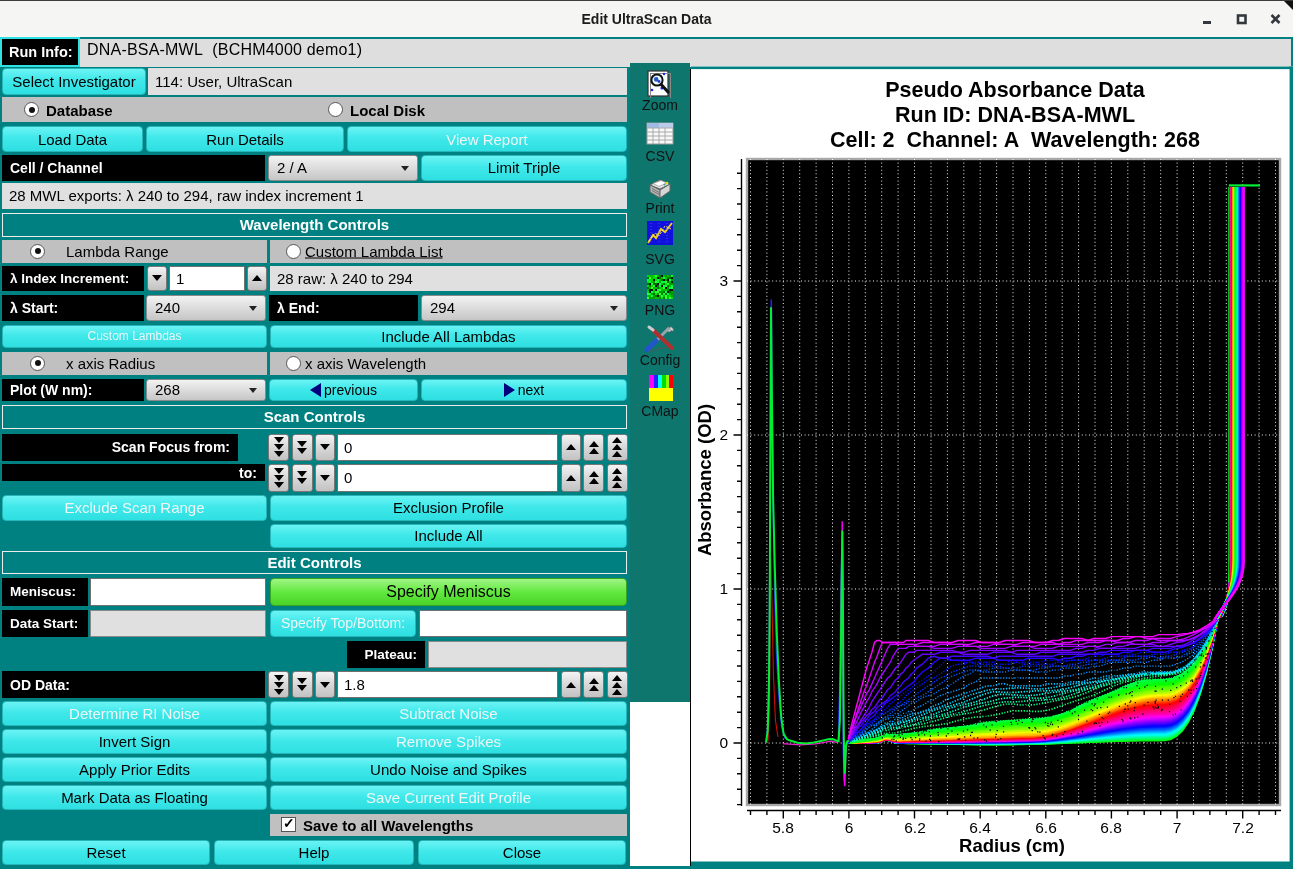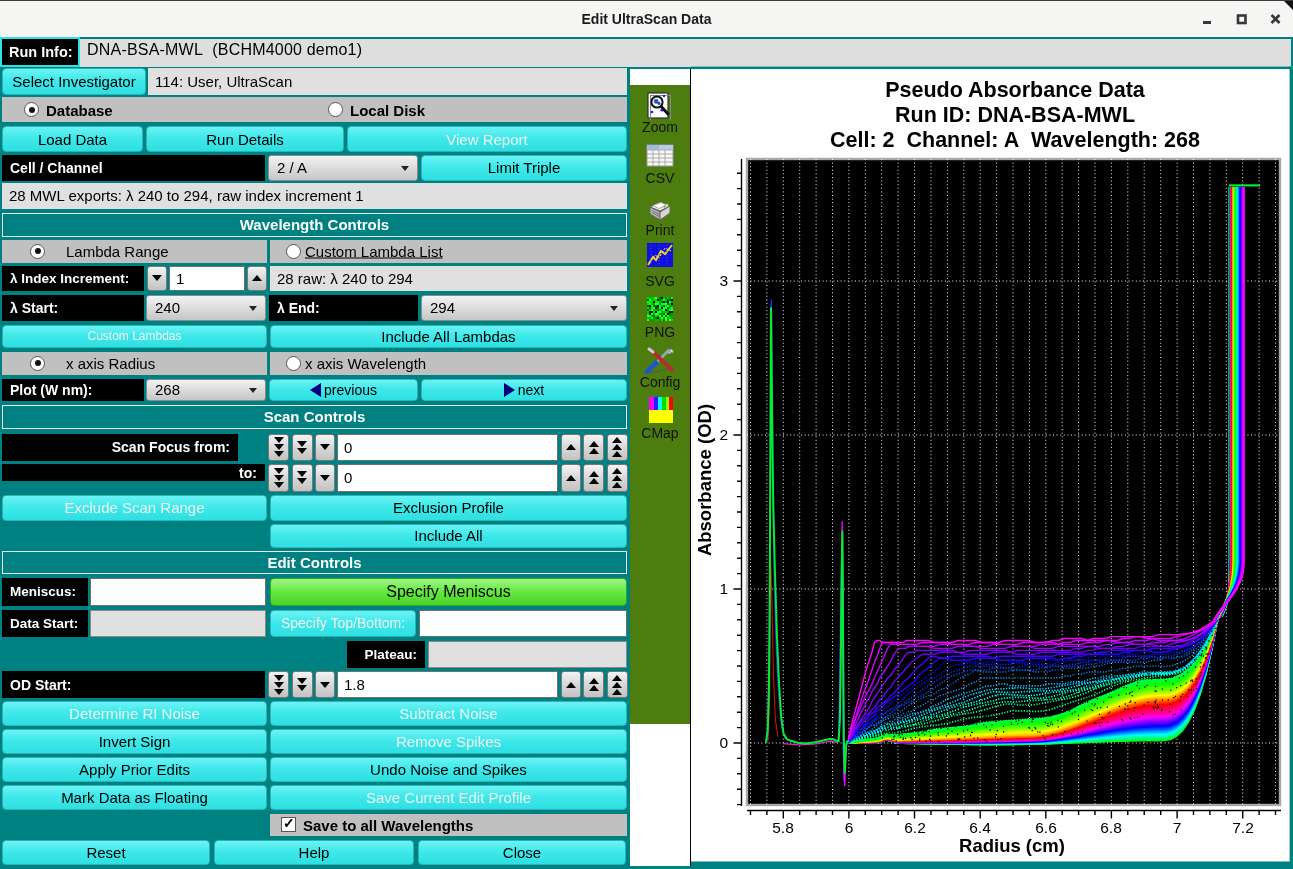--- a/index.html
+++ b/index.html
@@ -5,21 +5,21 @@
 html,body{width:1293px;height:869px;overflow:hidden}
 body{font-family:"Liberation Sans",sans-serif;position:relative;background:#fff}
 #win{position:absolute;left:0;top:0;width:1293px;height:869px}
 #tbar{position:absolute;left:0;top:0;width:1293px;height:36.5px;background:#f5f5f4;border-top:1px solid #3c3c3c}
 #tbar .ttl{position:absolute;left:0;right:0;top:10px;text-align:center;font-size:14px;font-weight:bold;color:#1c1c1c}
 #runinfo{position:absolute;left:0;top:36.5px;width:1293px;height:32.5px;background:#008080}
 #runinfo .bg{position:absolute;left:2px;top:2.5px;width:1289px;height:27.5px;background:#dedede}
 #runinfo .rl{position:absolute;left:0;top:0px;width:80px;height:30px;background:#000;border:2px solid #2ee2e2;color:#fff;font-weight:bold;font-size:14.5px;line-height:26px;padding-left:7px}
 #runinfo .rt{position:absolute;left:87px;top:4.5px;font-size:16px;letter-spacing:0.2px;color:#000}
 #panel{position:absolute;left:0;top:69px;width:630px;height:800px;background:#008181}
-#toolbar{position:absolute;left:630px;top:85px;width:60px;height:639px;background:#4d7c0f}
+#toolbar{position:absolute;left:630px;top:63px;width:60px;height:639px;background:#0f766e}
 #divider{position:absolute;left:690px;top:69px;width:1.6px;height:797px;background:#000}
 .btn{position:absolute;background:linear-gradient(180deg,#6cf3f4 0%,#40e8ea 45%,#2edfe1 100%);border:1px solid #26b6b9;border-radius:4px;color:#000;text-align:center;display:flex;align-items:center;justify-content:center}
 .btn.dis{color:#f0f6f6}
 .btn.grn{background:linear-gradient(180deg,#a0f584 0%,#62e940 50%,#4cd32a 100%);border-color:#3aa51e}
 .blk{position:absolute;background:#000;color:#fff;font-weight:bold;display:flex;align-items:center;padding:0 8px}
 .blk[style*="text-align:right"]{justify-content:flex-end}
 .info{position:absolute;background:#e0e0e0;color:#000;display:flex;align-items:center;padding:0 7px}
 .silver{position:absolute;background:#c0c0c0}
 .hdr{position:absolute;background:#008080;border:1px solid #ececec;color:#fff;font-weight:bold;font-size:15px;display:flex;align-items:center;justify-content:center}
 .combo{position:absolute;background:linear-gradient(180deg,#f3f3f3 0%,#dcdcdc 50%,#c6c6c6 100%);border:1px solid #8a8a8a;border-radius:3px;color:#000;font-size:15px;display:flex;align-items:center;padding-left:8px}
@@ -165,21 +165,21 @@
 <div class="hdr" style="left:2px;top:550.5px;width:625px;height:23.5px">Edit Controls</div>
 <div class="blk" style="left:2px;top:577.5px;width:86px;height:28px;text-align:left;font-size:13.5px">Meniscus:</div>
 <div class="fld" style="left:90px;top:577.5px;width:176px;height:28px"></div>
 <div class="btn grn" style="left:270px;top:577.5px;width:357px;height:28px">Specify Meniscus</div>
 <div class="blk" style="left:2px;top:609.5px;width:86px;height:27.5px;text-align:left;font-size:13.5px">Data Start:</div>
 <div class="fld gfld" style="left:90px;top:609.5px;width:176px;height:27.5px"></div>
 <div class="btn dis" style="left:270px;top:609.5px;width:146px;height:27.5px;font-size:14px">Specify Top/Bottom:</div>
 <div class="fld" style="left:419px;top:609.5px;width:208px;height:27.5px"></div>
 <div class="blk" style="left:347px;top:640.5px;width:78px;height:27.5px;text-align:right;font-size:13.5px">Plateau:</div>
 <div class="fld gfld" style="left:428px;top:640.5px;width:199px;height:27.5px"></div>
-<div class="blk" style="left:2px;top:671px;width:263px;height:27px;text-align:left;font-size:14px">OD Start:</div>
+<div class="blk" style="left:2px;top:671px;width:263px;height:27px;text-align:left;font-size:14px">OD Data:</div>
 <div class="sbtn" style="left:268px;top:671px;width:21px;height:27px">
       <i class="td"></i>
       <i class="td"></i>
       <i class="td"></i>
     </div>
 <div class="sbtn" style="left:291.5px;top:671px;width:21px;height:27px">
       <i class="td"></i>
       <i class="td"></i>
     </div>
 <div class="sbtn" style="left:315px;top:671px;width:20px;height:27px">

